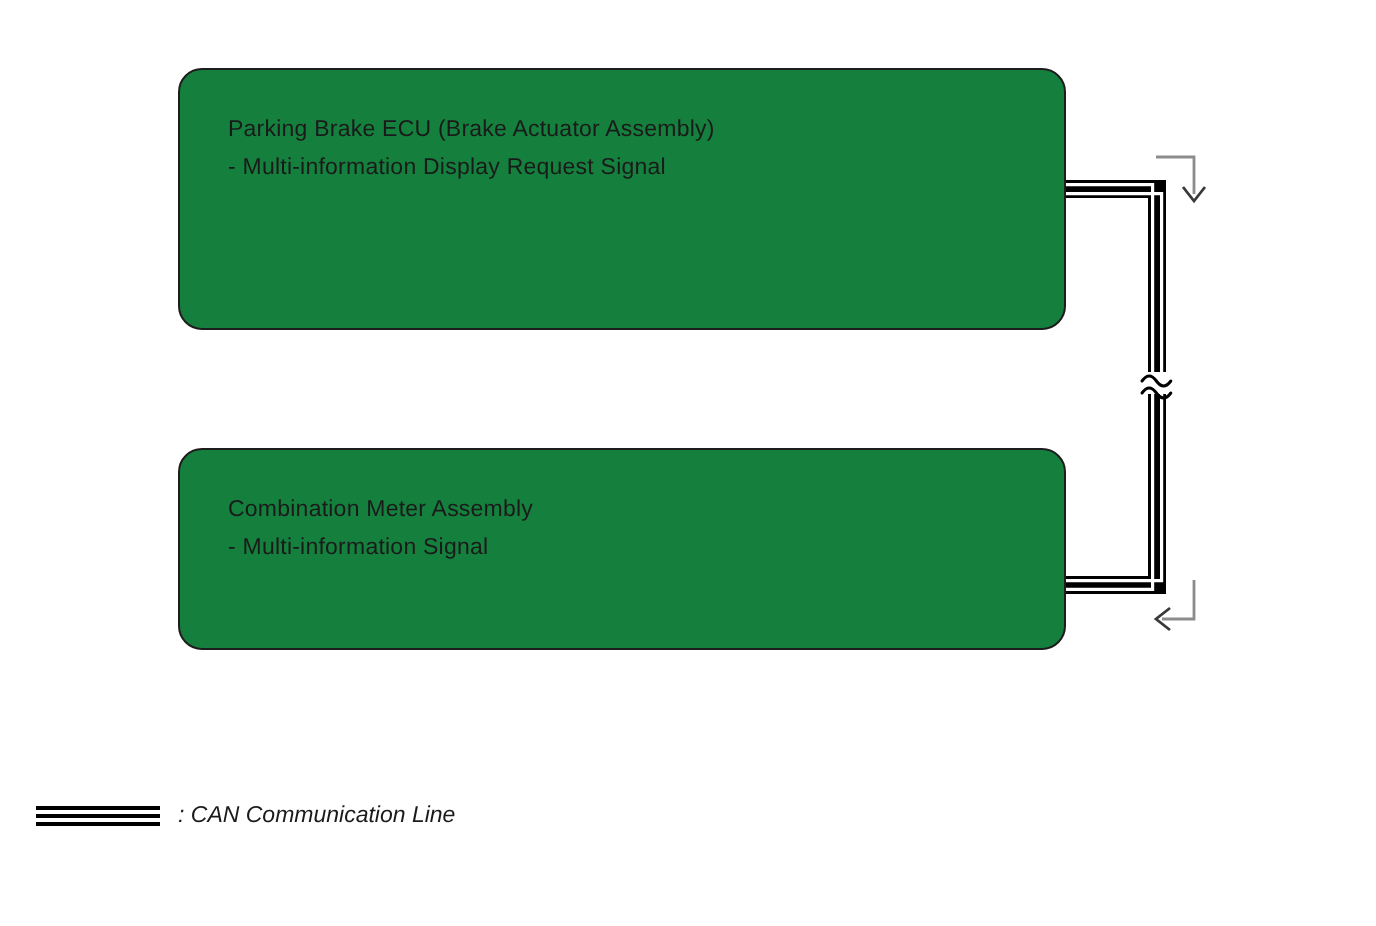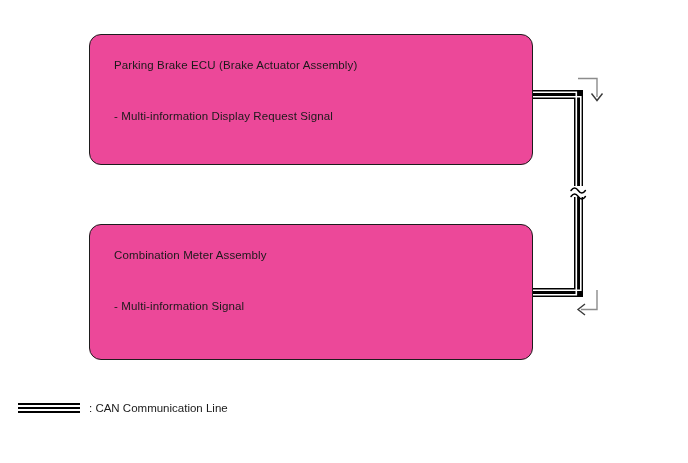--- a/index.html
+++ b/index.html
@@ -25,50 +25,50 @@
   #diagram-svg {
     position: absolute;
     left: 0;
     top: 0;
     width: 688px;
     height: 463px;
   }
   .ecu-box {
     position: absolute;
     box-sizing: border-box;
-    background: #ec4899;
+    background: #15803d;
     border: 1.4px solid #1d1d1d;
     border-radius: 12px;
     text-align: right;
   }
   #box-parking-brake-ecu {
     left: 89px;
     top: 34px;
     width: 444px;
     height: 131px;
   }
   #box-combination-meter {
     left: 89px;
     top: 224px;
     width: 444px;
-    height: 136px;
+    height: 101px;
   }
   .box-title {
     position: absolute;
     left: 24px;
     top: 23px;
     font-size: 11.5px;
     line-height: 14px;
     letter-spacing: 0.01em;
     white-space: nowrap;
   }
   .box-subitem {
     position: absolute;
     left: 24px;
-    top: 74px;
+    top: 42px;
     font-size: 11.5px;
     line-height: 14px;
     letter-spacing: 0.01em;
     white-space: nowrap;
   }
   #legend {
     position: absolute;
     left: 18px;
     top: 398px;
     height: 20px;
@@ -90,20 +90,21 @@
     display: block;
   }
   #legend-symbol i:nth-child(1) { top: 0px; }
   #legend-symbol i:nth-child(2) { top: 4px; }
   #legend-symbol i:nth-child(3) { top: 8px; }
   #legend-label {
     margin-left: 9px;
     font-size: 11.5px;
     line-height: 14px;
     white-space: nowrap;
+    font-style: italic;
   }
 </style>
 </head>
 <body>
 
 <div id="diagram-root">
 
   <svg id="diagram-svg" viewBox="0 0 688 463">
 
     <g>

